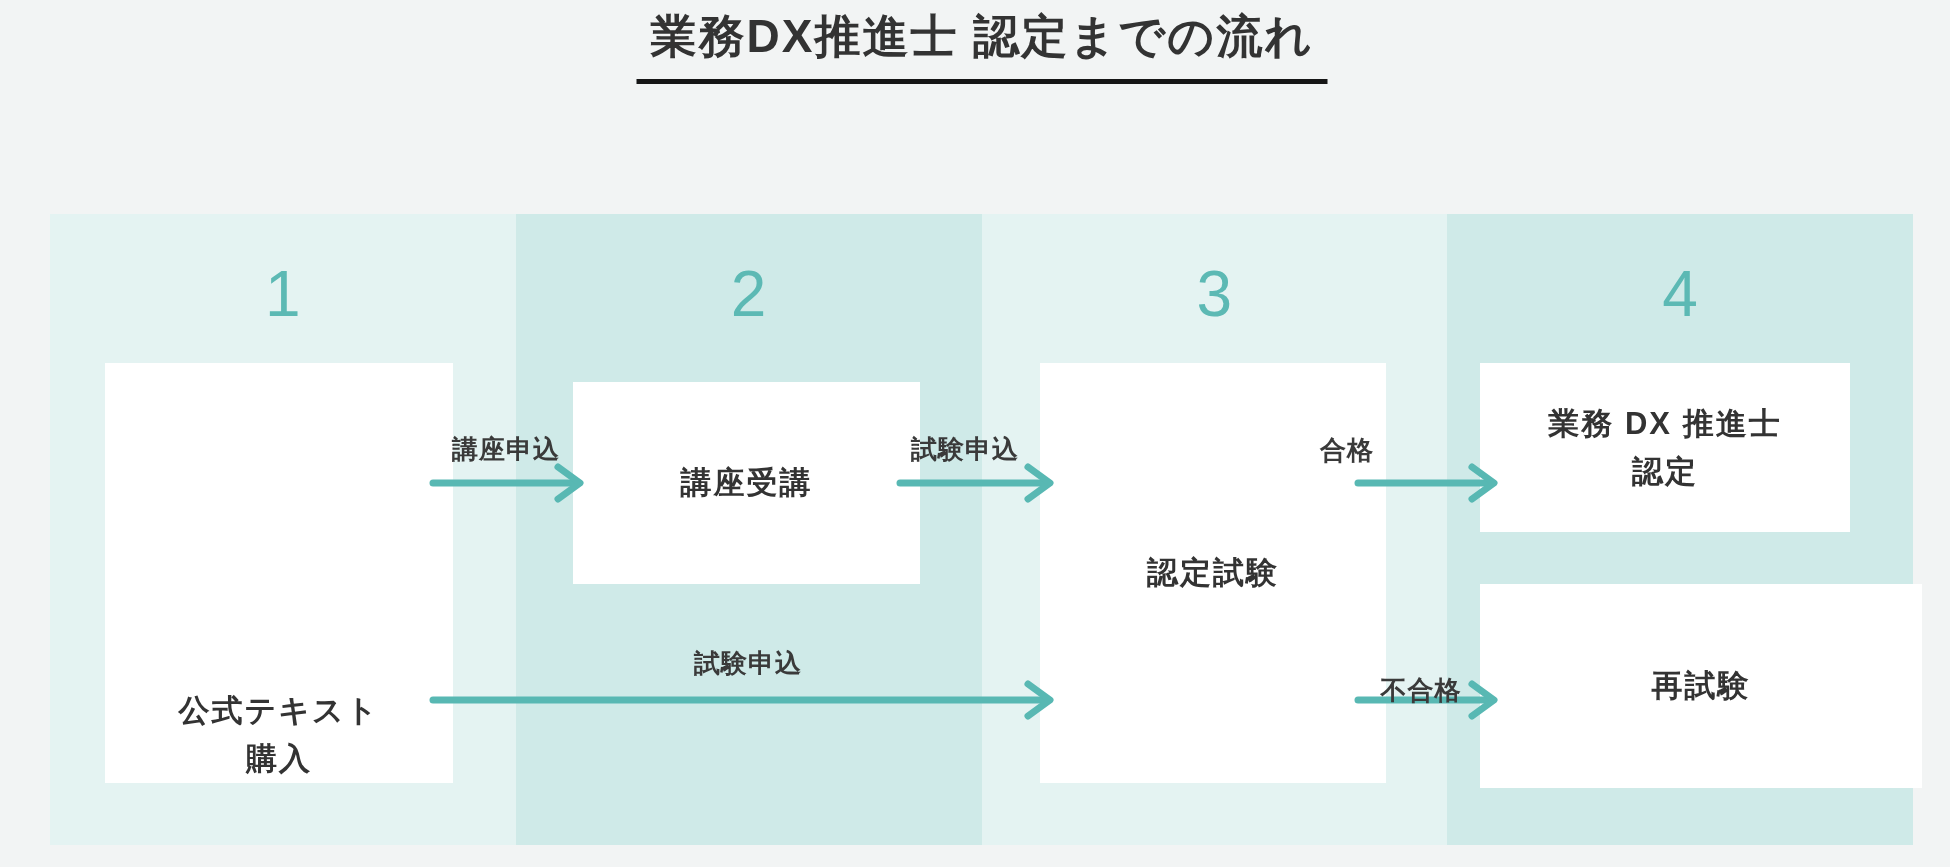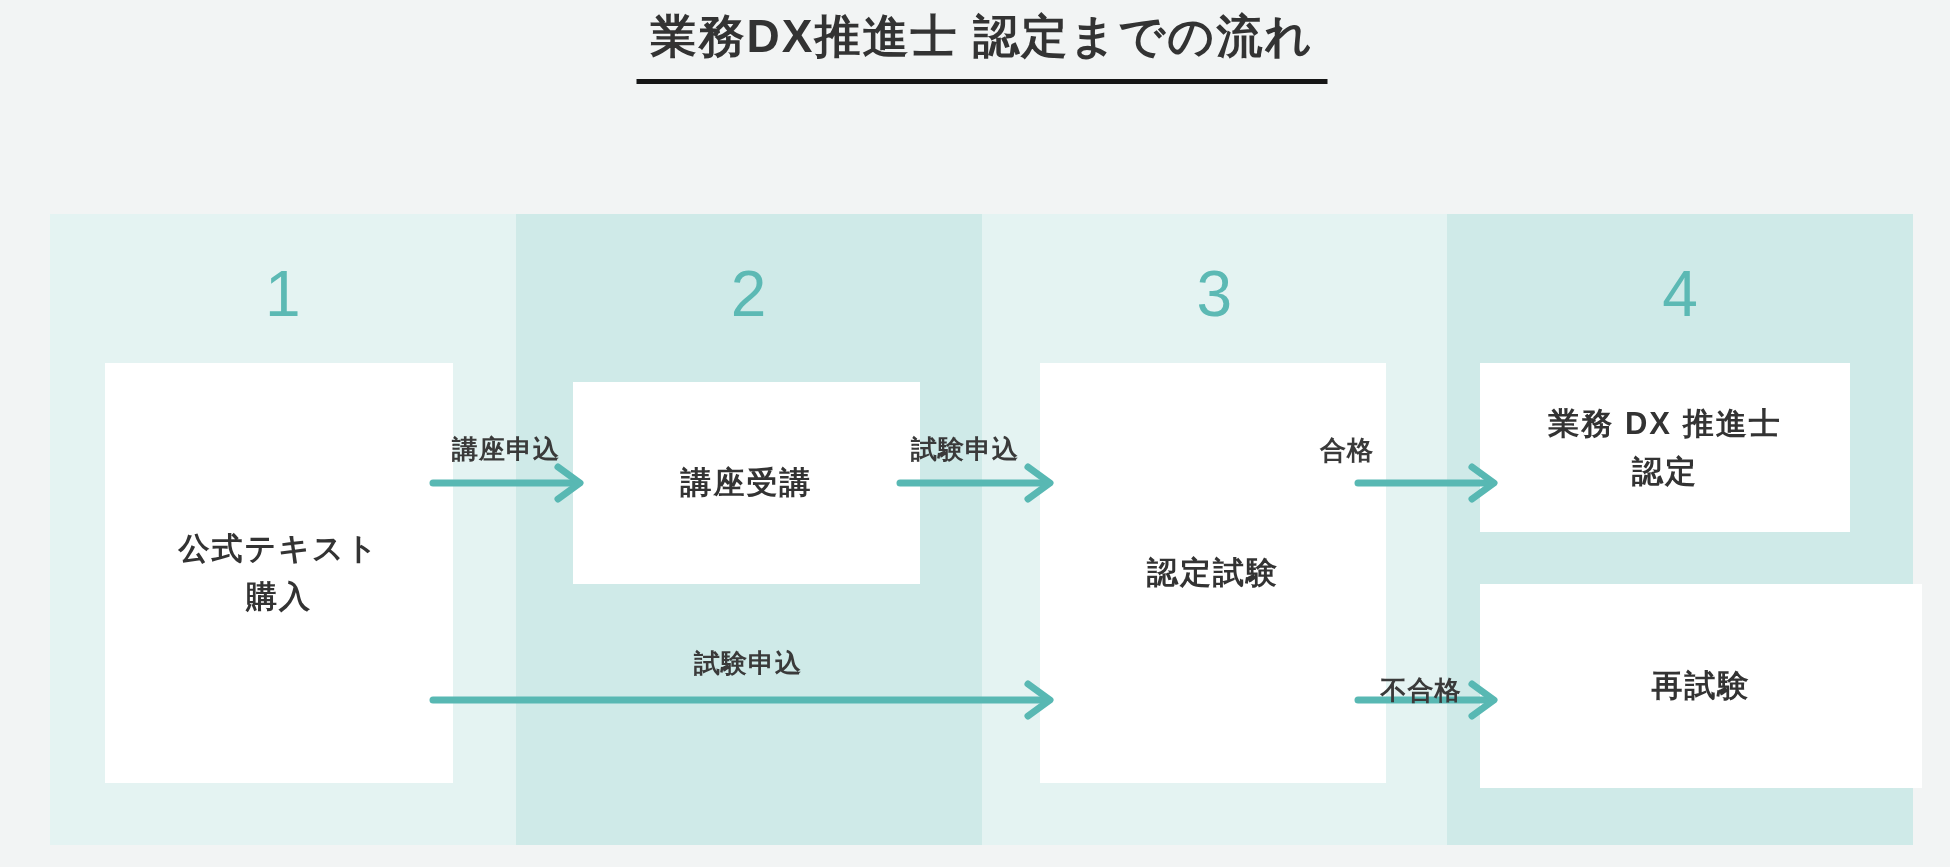--- a/index.html
+++ b/index.html
@@ -59,21 +59,21 @@
     flex-direction: column;
     align-items: center;
     justify-content: center;
     text-align: center;
     color: #333333;
     font-weight: 700;
     font-size: 31px;
     letter-spacing: 2px;
     line-height: 48px;
   }
-  .box-official { left: 105px;  top: 363px; width: 348px; height: 420px; }
+  .box-official { left: 105px;  top: 363px; width: 348px; height: 420px; justify-content: flex-end; }
   .box-course   { left: 573px;  top: 363px; width: 347px; height: 202px; margin-top: 19px; }
   .box-exam     { left: 1040px; top: 363px; width: 346px; height: 420px; }
   .box-cert     { left: 1480px; top: 363px; width: 370px; height: 169px; }
   .box-retest   { left: 1480px; top: 584px; width: 442px; height: 204px; }
   
   .arrows {
     position: absolute;
     left: 0; top: 0;
     width: 1950px;
     height: 867px;

